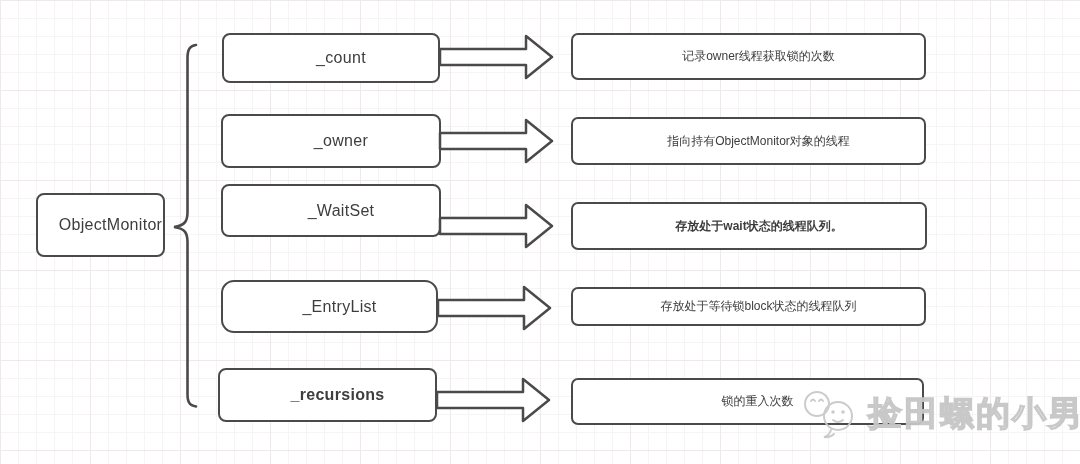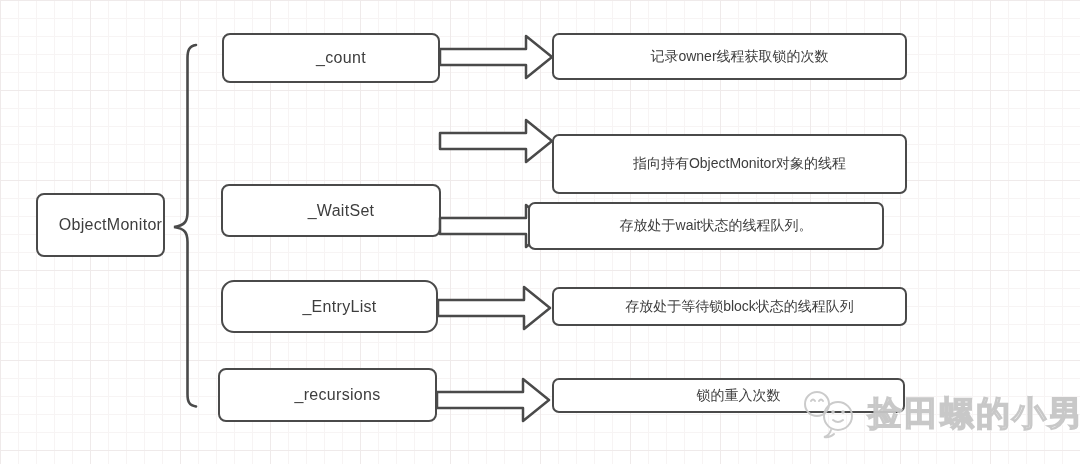--- a/index.html
+++ b/index.html
@@ -21,21 +21,21 @@
     box-sizing:border-box;
     background:#ffffff;
     border:2.5px solid #4a4a4a;
     border-radius:8px;
     display:flex;align-items:center;justify-content:center;
     color:#3d3d3d;
     text-align:center;
     padding-left:20px;
   }
   .node.field{font-size:16px;letter-spacing:.3px;}
-  .node.desc{font-size:14px;border-radius:7px;}
+  .node.desc{font-size:12px;border-radius:7px;margin-left:19px;}
   .arrow{position:absolute;}
   .brace{position:absolute;left:0;top:0;pointer-events:none;}
   .watermark{
     position:absolute;left:800px;top:388px;
     display:flex;align-items:center;gap:6px;
     z-index:5;opacity:.95;
   }
   .watermark .wm-text{
     font-size:34px;font-weight:700;letter-spacing:2px;
     color:#d6d6d6;
@@ -61,42 +61,43 @@
     <path d="M196,45 C189,46 187.5,50.5 187.5,58 L187.5,212 C187.5,220.5 185.5,225.5 174,227
              C185.5,228.5 187.5,233.5 187.5,242 L187.5,394 C187.5,401.5 189,405.5 196,406.5" fill="none" stroke="#4a4a4a" stroke-width="2.6" stroke-linecap="round"></path>
   </svg>
 
   <div class="node field" style="left:222px;top:33px;width:218px;height:50px;">_count</div>
   <svg class="arrow" style="left:438px;top:33px;" width="118" height="48" viewBox="0 0 118 48">
     <path d="M2,16 L88,16 L88,3 L114,24 L88,45 L88,32 L2,32 Z" fill="#ffffff" stroke="#4a4a4a" stroke-width="2.5" stroke-linejoin="round"></path>
   </svg>
   <div class="node desc" style="left:552px;top:33px;width:355px;height:47px;">记录owner线程获取锁的次数</div>
 
+  <div class="node field" style="left:221px;top:114px;width:220px;height:54px;">_owner</div>
   <svg class="arrow" style="left:438px;top:117px;" width="118" height="48" viewBox="0 0 118 48">
     <path d="M2,16 L88,16 L88,3 L114,24 L88,45 L88,32 L2,32 Z" fill="#ffffff" stroke="#4a4a4a" stroke-width="2.5" stroke-linejoin="round"></path>
   </svg>
-  <div class="node desc" style="left:552px;top:134px;width:355px;height:60px;">指向持有ObjectMonitor对象的线程</div>
+  <div class="node desc" style="left:552px;top:117px;width:355px;height:48px;">指向持有ObjectMonitor对象的线程</div>
 
   <div class="node field" style="left:221px;top:184px;width:220px;height:53px;">_WaitSet</div>
   <svg class="arrow" style="left:438px;top:202px;" width="118" height="48" viewBox="0 0 118 48">
     <path d="M2,16 L88,16 L88,3 L114,24 L88,45 L88,32 L2,32 Z" fill="#ffffff" stroke="#4a4a4a" stroke-width="2.5" stroke-linejoin="round"></path>
   </svg>
-  <div class="node desc" style="left:528px;top:202px;width:356px;height:48px;">存放处于wait状态的线程队列。</div>
+  <div class="node desc" style="left:552px;top:202px;width:356px;height:48px;font-weight:bold;">存放处于wait状态的线程队列。</div>
 
   <div class="node field" style="left:221px;top:280px;width:217px;height:53px;border-radius:13px;">_EntryList</div>
   <svg class="arrow" style="left:436px;top:284px;" width="118" height="48" viewBox="0 0 118 48">
     <path d="M2,16 L88,16 L88,3 L114,24 L88,45 L88,32 L2,32 Z" fill="#ffffff" stroke="#4a4a4a" stroke-width="2.5" stroke-linejoin="round"></path>
   </svg>
   <div class="node desc" style="left:552px;top:287px;width:355px;height:39px;">存放处于等待锁block状态的线程队列</div>
 
-  <div class="node field" style="left:218px;top:368px;width:219px;height:54px;">_recursions</div>
+  <div class="node field" style="left:218px;top:368px;width:219px;height:54px;font-weight:bold;">_recursions</div>
   <svg class="arrow" style="left:435px;top:376px;" width="118" height="48" viewBox="0 0 118 48">
     <path d="M2,16 L88,16 L88,3 L114,24 L88,45 L88,32 L2,32 Z" fill="#ffffff" stroke="#4a4a4a" stroke-width="2.5" stroke-linejoin="round"></path>
   </svg>
-  <div class="node desc" style="left:552px;top:378px;width:353px;height:35px;">锁的重入次数</div>
+  <div class="node desc" style="left:552px;top:378px;width:353px;height:47px;">锁的重入次数</div>
 
   <div class="watermark">
     <svg width="62" height="52" viewBox="0 0 62 52">
       <g fill="none" stroke="#c9c9c9" stroke-width="2" stroke-linecap="round">
         <circle cx="17" cy="16" r="12"></circle>
         <path d="M11,13 q2,-3 4,0"></path>
         <path d="M19,13 q2,-3 4,0"></path>
         <circle cx="38" cy="28" r="14"></circle>
         <path d="M31,42 q-2,6 -7,7 q6,1 10,-3"></path>
         <path d="M33,32 q5,4 10,0"></path>

